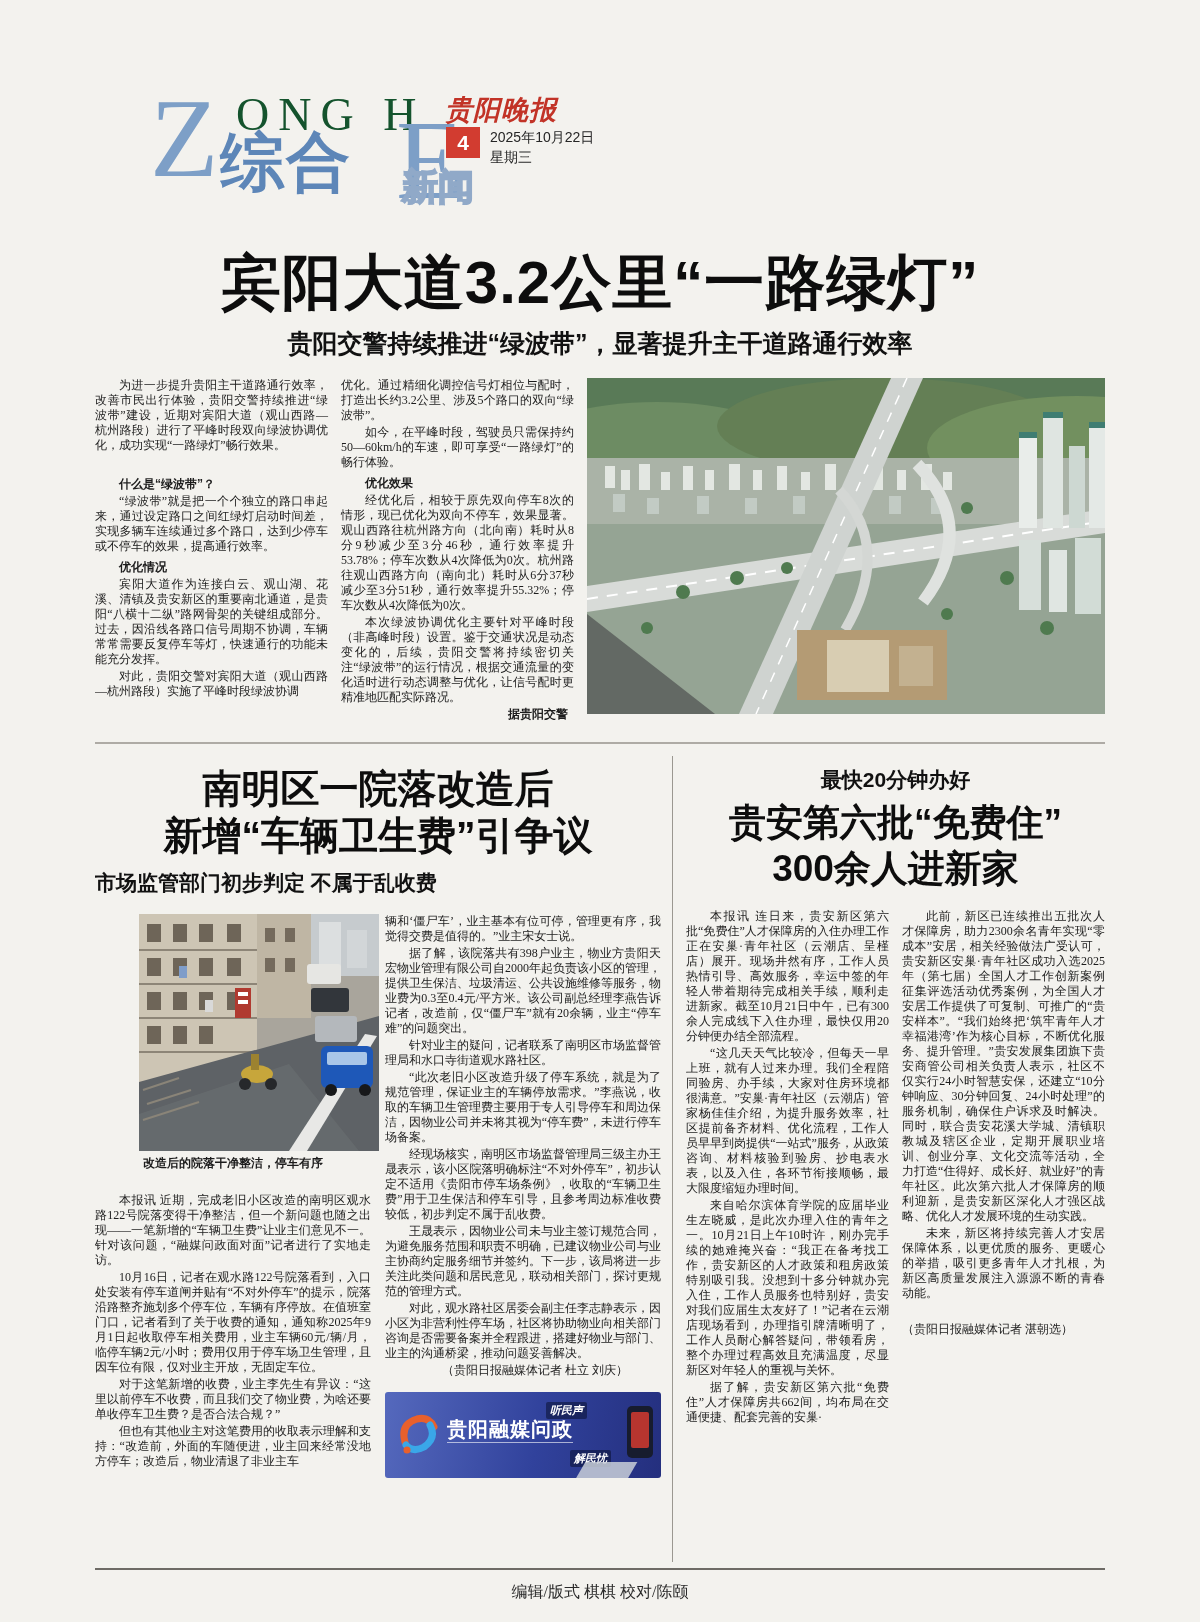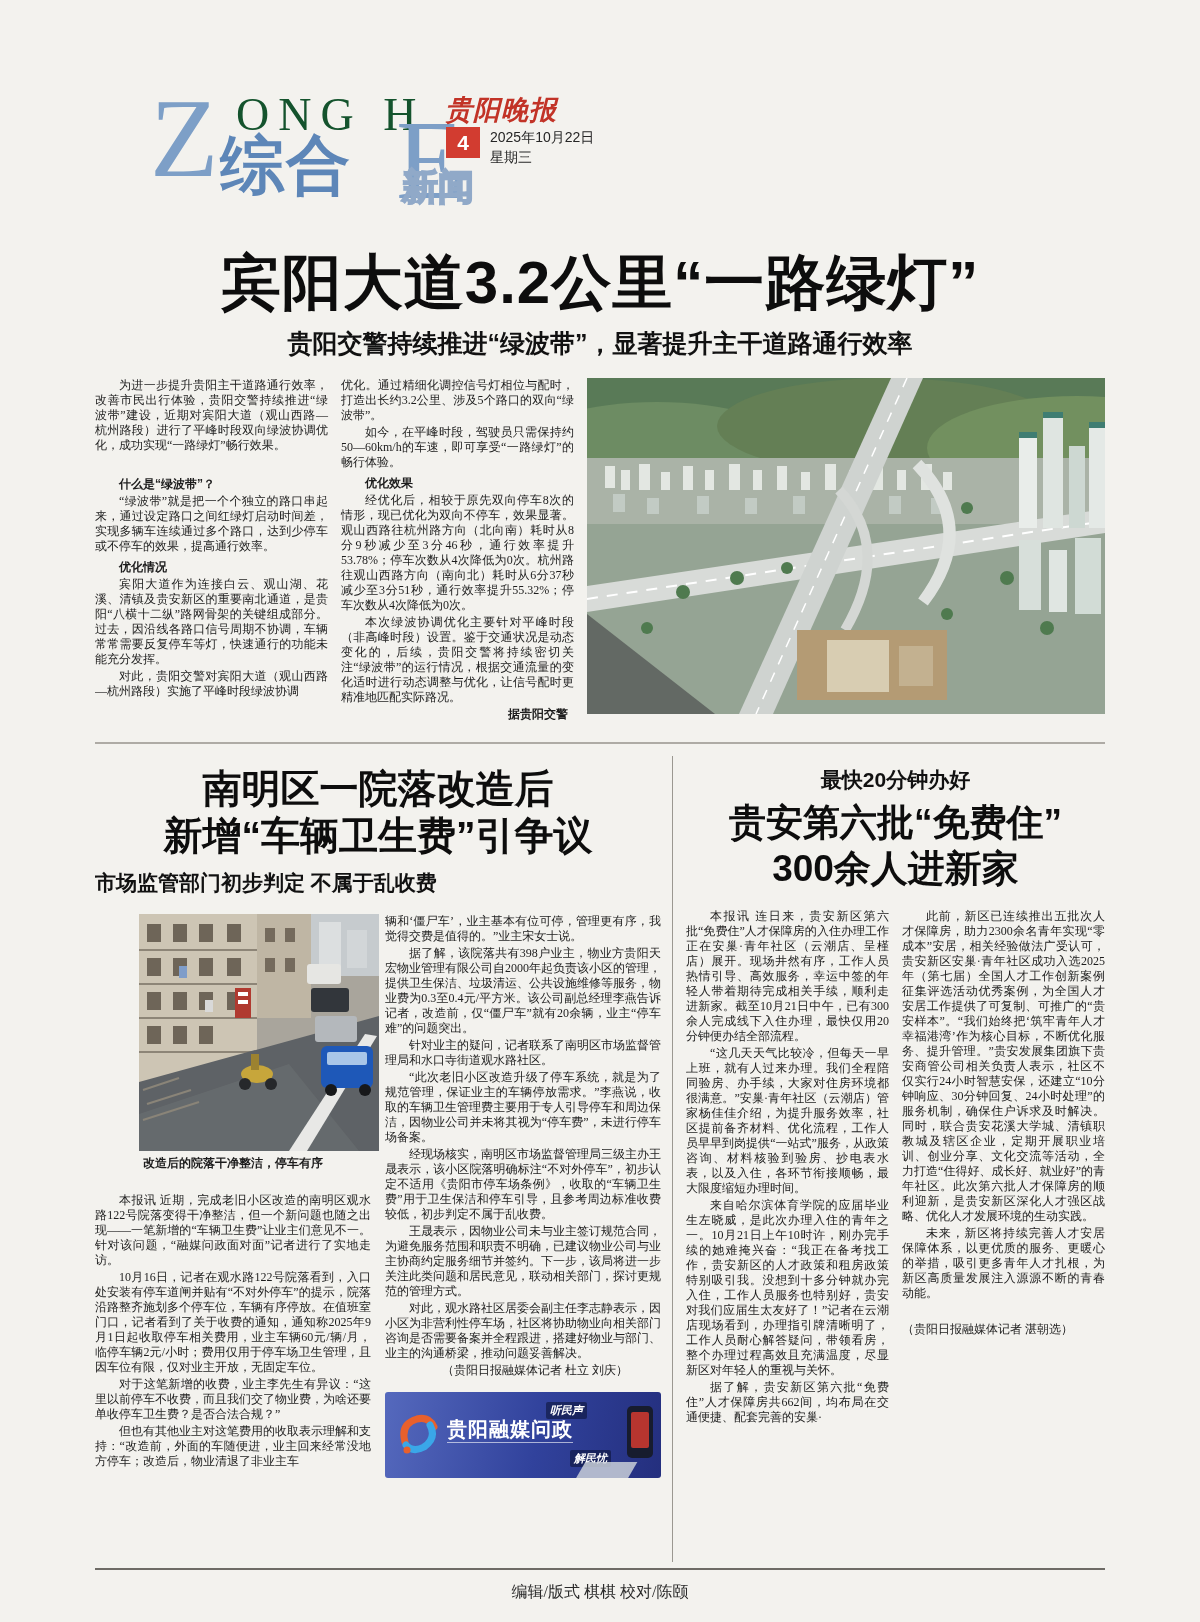--- a/index.html
+++ b/index.html
@@ -7,21 +7,21 @@
         font-family:"Liberation Serif","DejaVu Serif",serif;color:#1c1c1c;overflow:hidden;}
   .sans{font-family:"Liberation Sans","DejaVu Sans",sans-serif;}
 
   
   .hdr{position:absolute;left:150px;top:82px;width:430px;height:140px;}
   .hdr span{position:absolute;line-height:1;}
   .l-z{left:0;top:0;font-size:112px;color:#7d9fc7;}
   .l-ong{left:86px;top:10px;font-size:46px;letter-spacing:9px;color:#14532d;}
   .l-e{left:246px;top:22px;font-size:112px;color:#7d9fc7;}
   .l-zonghe{left:70px;top:48px;font-size:64px;font-weight:900;color:#5d86b8;letter-spacing:2px;
-            font-family:Liberation Mono, monospace;margin-top:8px;}
+            font-family:Liberation Sans, sans-serif;}
   .l-xinwen{left:252px;top:87px;font-size:36px;font-weight:700;color:#f3f2ee;
             -webkit-text-stroke:2px #90a9c8;font-family:"Liberation Sans","DejaVu Sans",sans-serif;}
   .masthead{position:absolute;left:445px;top:92px;font-size:27px;font-weight:bold;font-style:italic;
             color:#c23327;letter-spacing:1px;}
   .pgbox{position:absolute;left:446px;top:127px;width:34px;height:31px;background:#d23c30;color:#fff;
          display:flex;align-items:center;justify-content:center;font-size:21px;font-weight:bold;}
   .dateline{position:absolute;left:490px;top:127px;font-size:14px;line-height:1.45;color:#262626;}
 
   
   .h1{position:absolute;left:0;width:1200px;top:243px;text-align:center;font-size:60px;font-weight:900;

